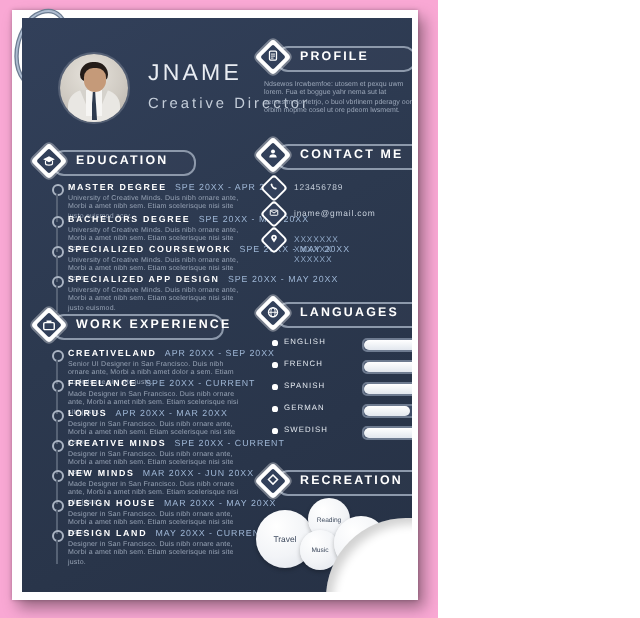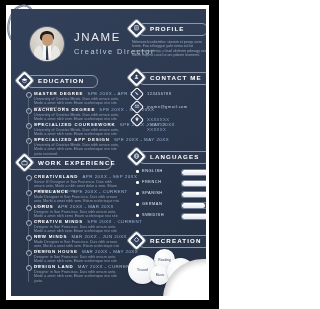--- a/index.html
+++ b/index.html
@@ -2,21 +2,21 @@
 <html><head>
 <meta charset="utf-8">
 <style>
   html,body{margin:0;padding:0;}
   body{
     width:219px;height:309px;overflow:hidden;
     background:#ffffff;
     font-family:"Liberation Sans", sans-serif;
     -webkit-font-smoothing:antialiased;
   }
-  .canvas{position:relative;width:219px;height:309px;background:#000000;overflow:hidden;}
+  .canvas{position:relative;width:219px;height:309px;background:#f9a8d4;overflow:hidden;}
 
   
   .paper{
     position:absolute;left:6px;top:5px;width:203px;height:295px;
     background:#ffffff;
     box-shadow:3px 4px 7px rgba(0,0,0,.38), 0 0 2px rgba(0,0,0,.25);
   }
   
   .page{
     position:absolute;left:11px;top:9px;width:195px;height:287px;

